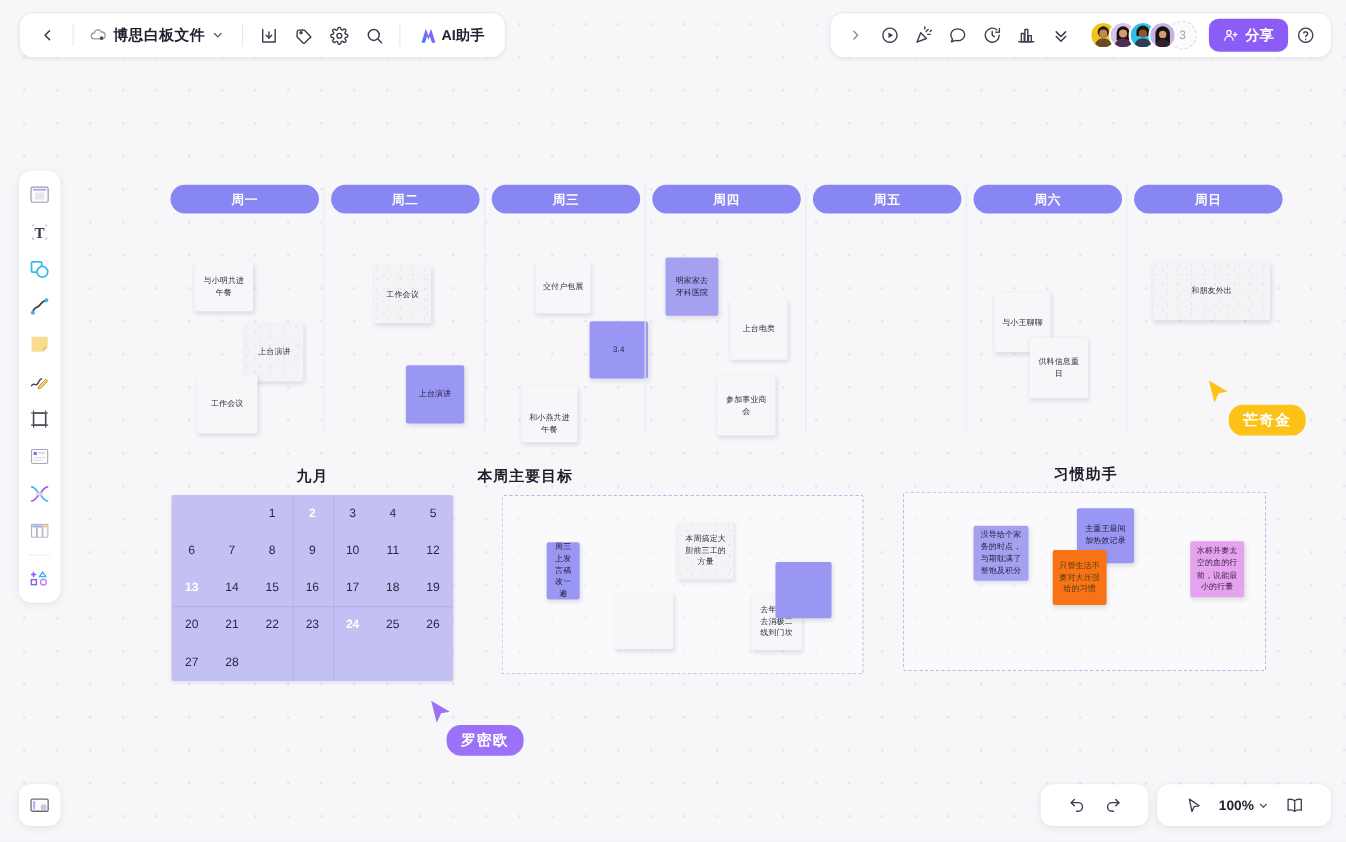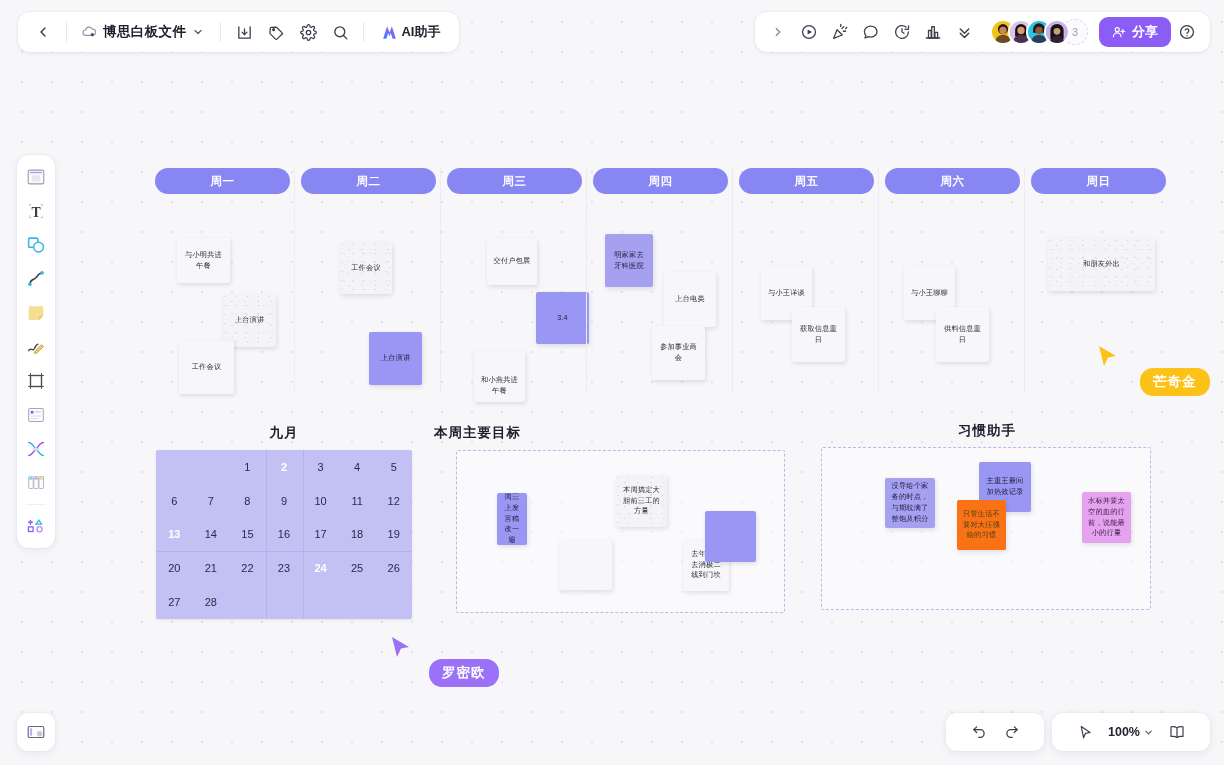--- a/index.html
+++ b/index.html
@@ -170,21 +170,20 @@
   .cd.hl { color:#ffffff; font-weight:700; }
   .cal-vline { position:absolute; top:0; width:1px; height:100%; background:#a9a6e4; opacity:.55; }
   .cal-hline { position:absolute; left:0; width:100%; height:1px; background:#a9a6e4; opacity:.55; }
 
   
   .cursor { position:absolute; z-index:30; }
   .cur-pill {
     position:absolute; border-radius:13px; padding:5px 13px;
     font-size:13.5px; font-weight:700; color:#fff; white-space:nowrap;
     letter-spacing:1px;
-    margin-left:23px;
   }
   .amber { background:#fdc217; }
   .violet { background:#9b71f7; }
 </style>
 </head>
 <body>
 
 <div id="canvas"></div>
 
 <div class="topbar-left">
@@ -522,36 +521,28 @@
     <div class="col-div" style="left: 431px;"></div>
     <div class="wcol" style="left: 438px;">
       <div class="whead">周四</div>
       <div class="wbody">
         <div class="note lilac" style="left: 12px; top: 40px; width: 48px; height: 53px;">
           <span>明家家去牙科医院</span>
         </div>
         <div class="note white" style="left: 71px; top: 78px; width: 52px; height: 55px;">
           <span>上台电类</span>
         </div>
-        <div class="note white" style="left: 59px; top: 132px; width: 53px; height: 54px;">
+        <div class="note white" style="left: 59px; top: 148px; width: 53px; height: 54px;">
           <span>参加事业商会</span>
         </div>
       </div>
     </div>
     <div class="col-div" style="left: 577px;"></div>
     <div class="wcol" style="left: 584px;">
       <div class="whead">周五</div>
-      <div class="wbody">
-        <div class="note white" style="left: 22px; top: 72px; width: 51px; height: 54px;">
-          <span>与小王详谈</span>
-        </div>
-        <div class="note white" style="left: 53px; top: 113px; width: 53px; height: 55px;">
-          <span>获取信息重日</span>
-        </div>
-      </div>
     </div>
     <div class="col-div" style="left: 723px;"></div>
     <div class="wcol" style="left: 730px;">
       <div class="whead">周六</div>
       <div class="wbody">
         <div class="note white" style="left: 19px; top: 72px; width: 51px; height: 54px;">
           <span>与小王聊聊</span>
         </div>
         <div class="note white" style="left: 51px; top: 113px; width: 53px; height: 55px;">
           <span>供料信息重日</span>

